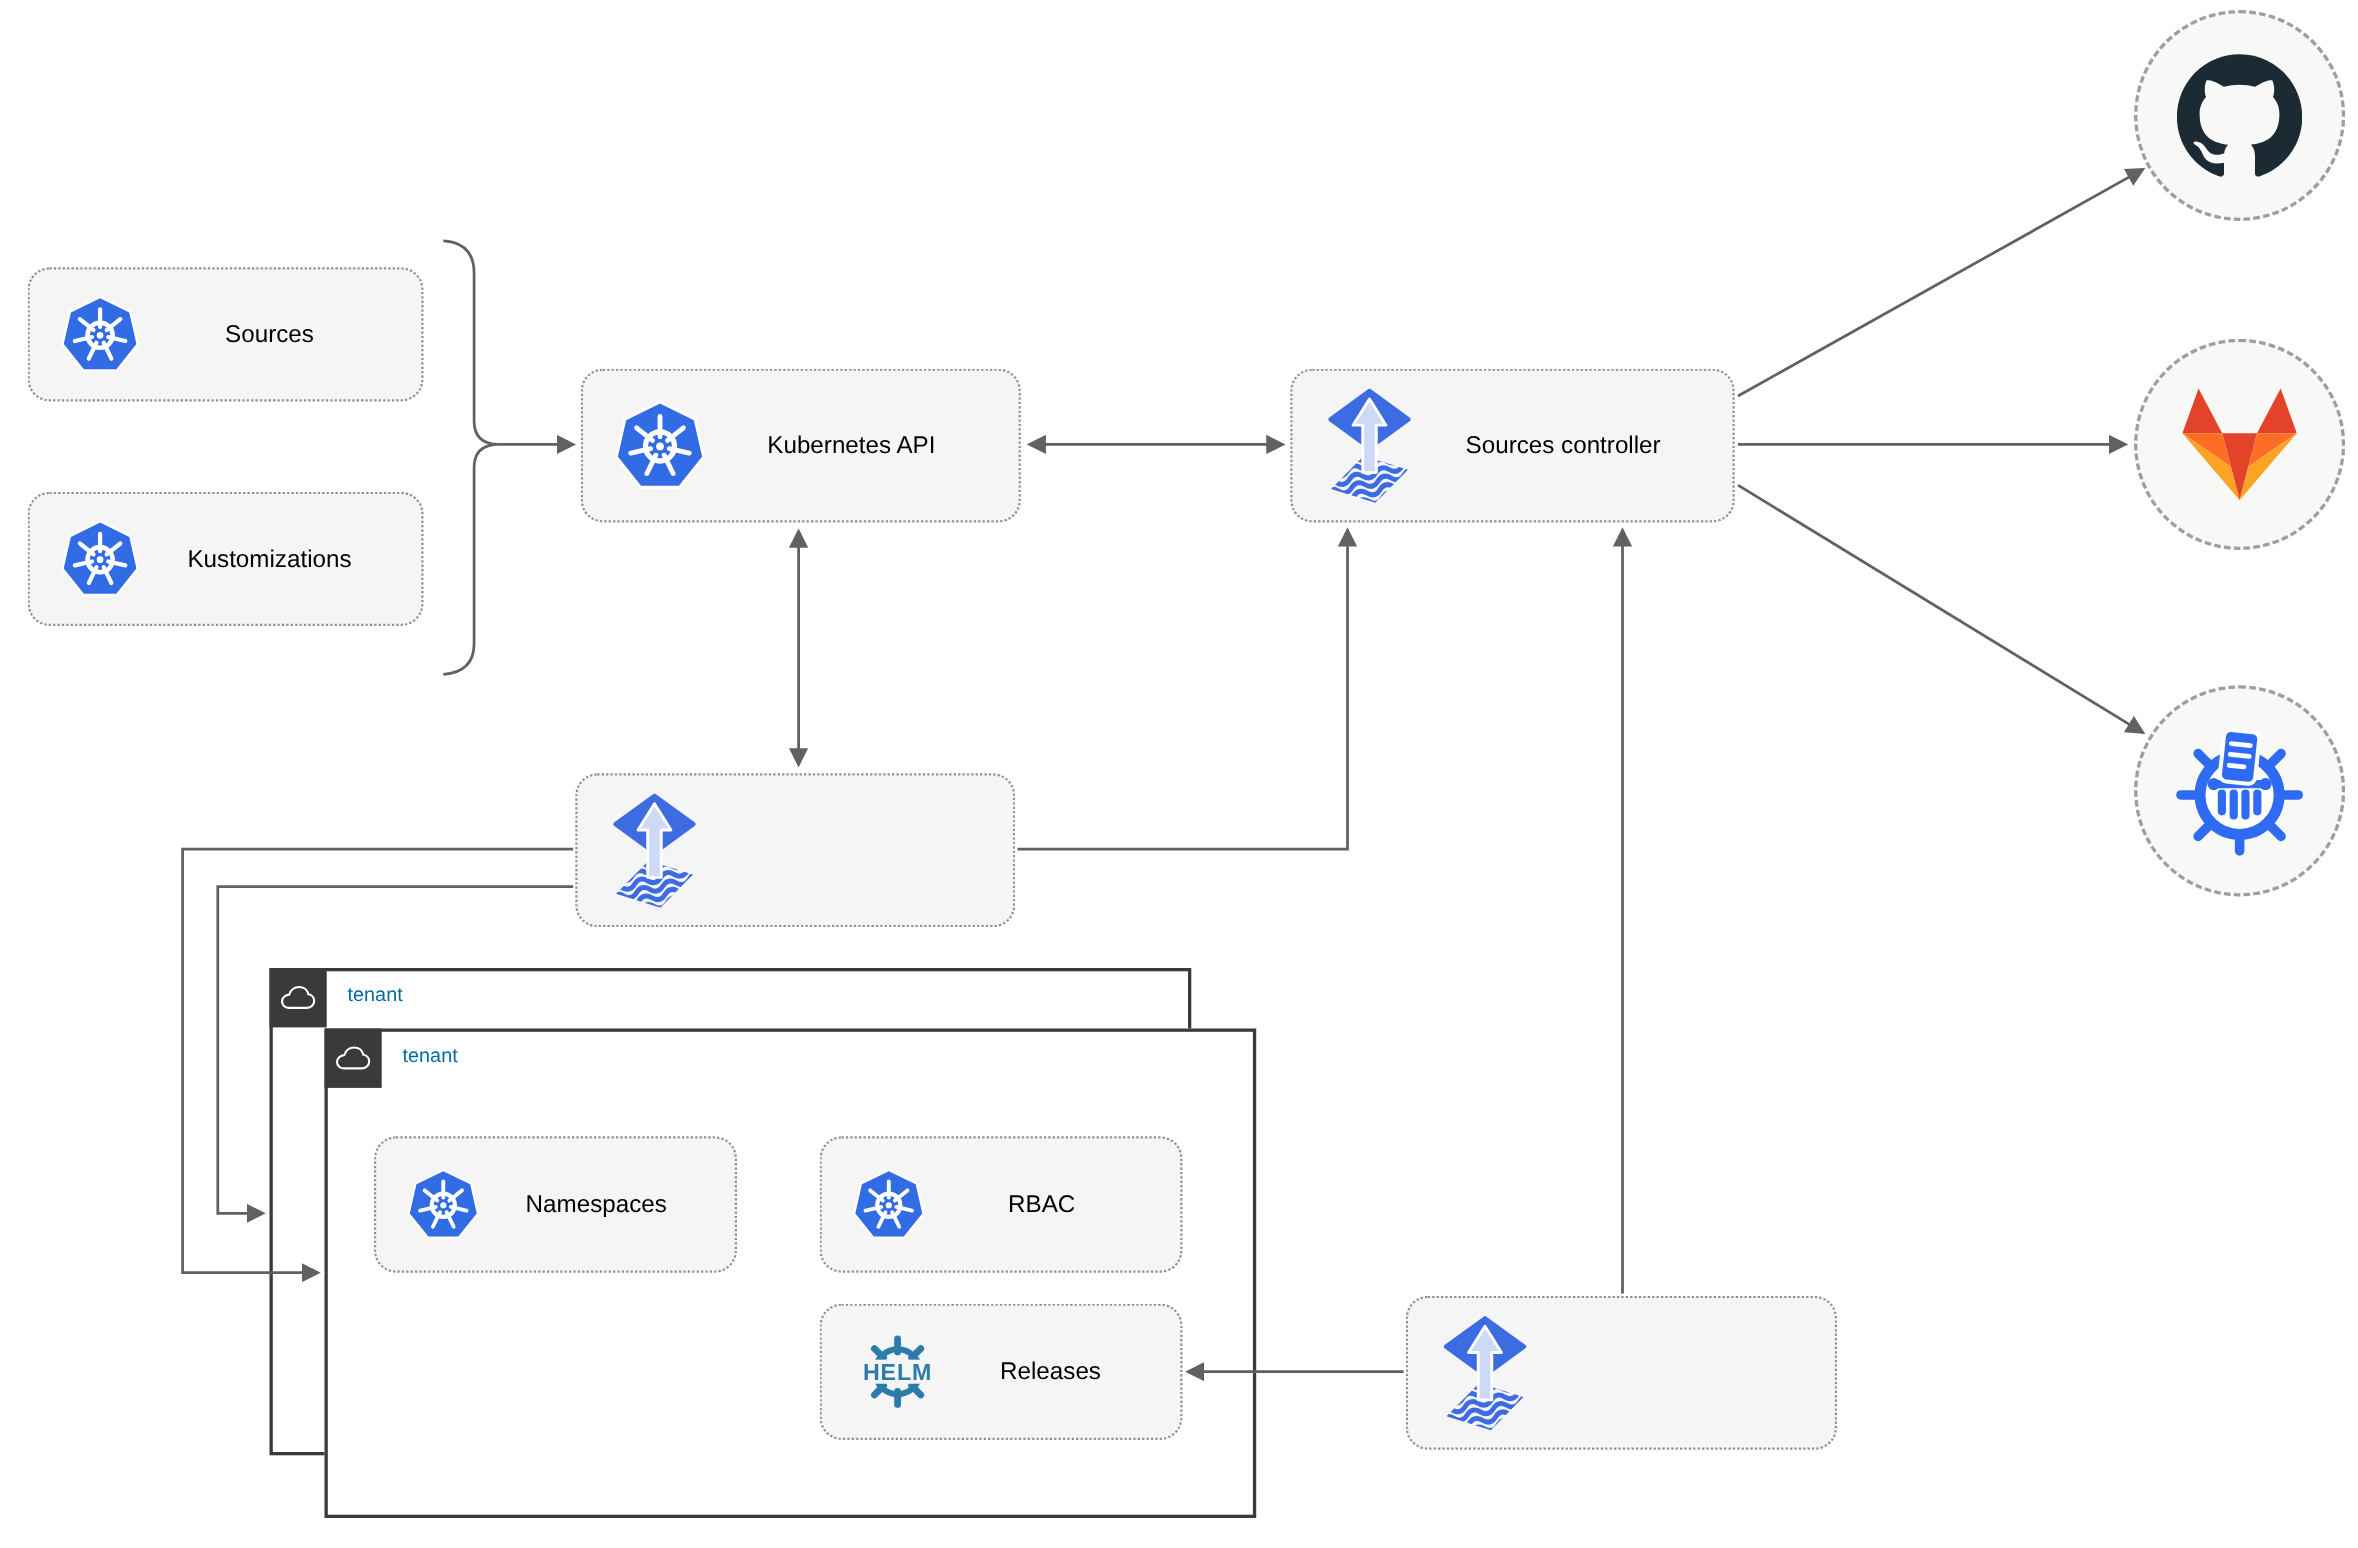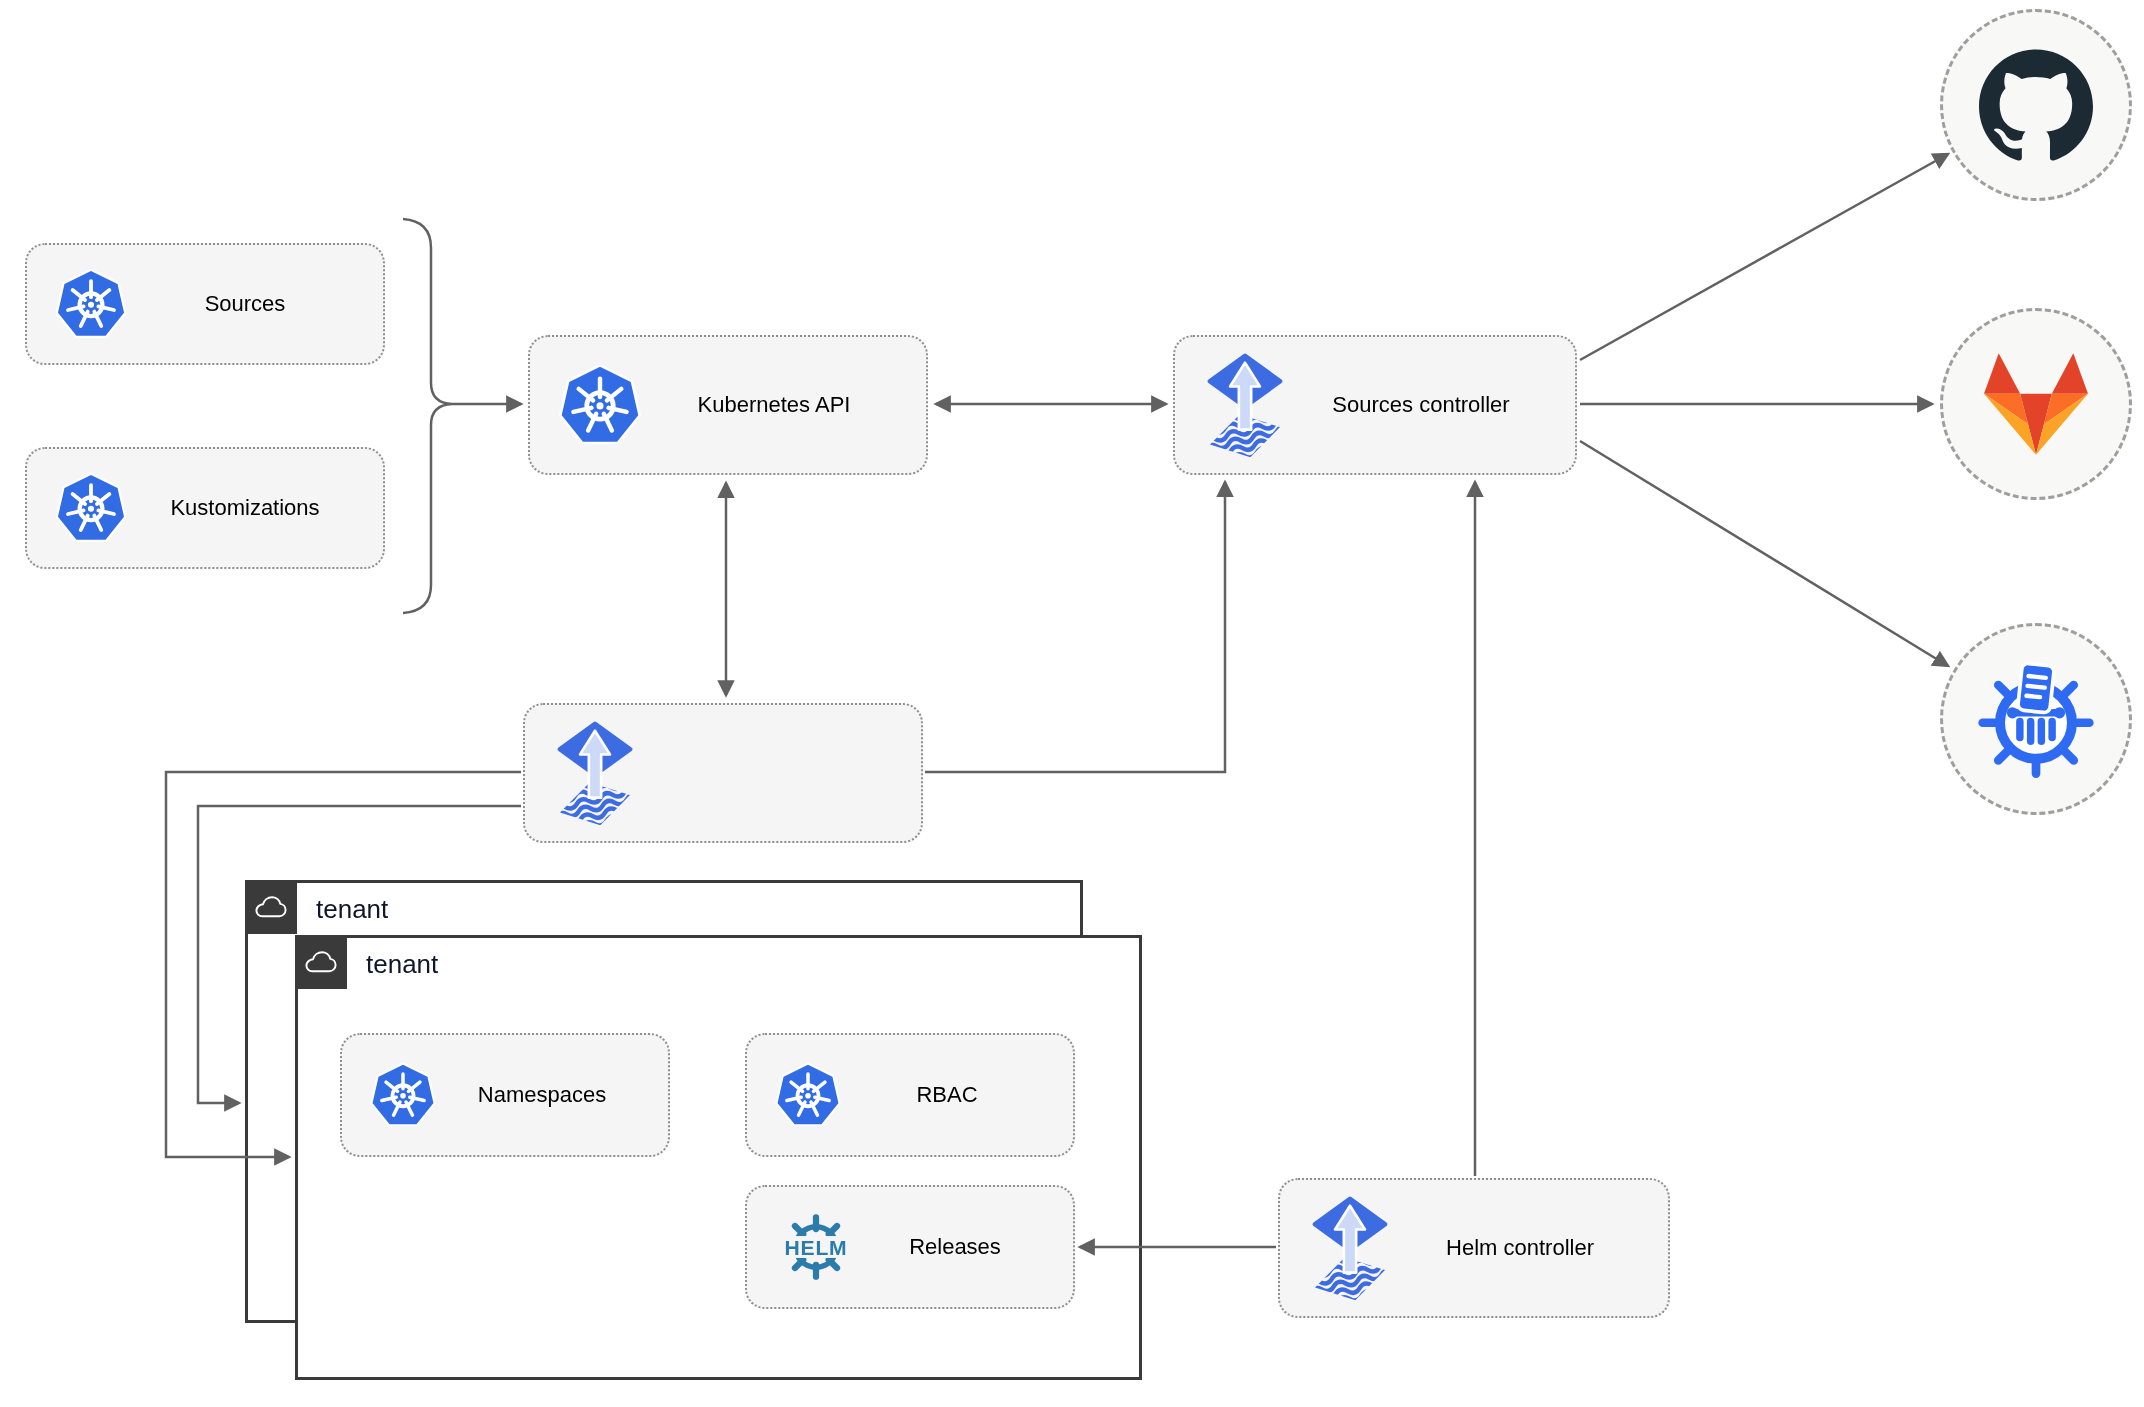--- a/index.html
+++ b/index.html
@@ -20,21 +20,21 @@
     font-size:22px;line-height:1.25;text-align:center;padding-right:22px;
   }
   .node .label span{display:block;text-align:center;}
   .node .label .narrow{max-width:200px;}
   
   .tenant-box{position:absolute;box-sizing:border-box;background:#ffffff;border:3px solid #3a3a3a;}
   .tenant-tab{
     position:absolute;width:52px;height:54px;background:#3a3a3a;
     display:flex;align-items:center;justify-content:center;
   }
-  .tenant-label{position:absolute;font-size:26px;color:#0f172a;}
+  .tenant-label{position:absolute;font-size:18px;color:#0369a1;}
   
   .ext-circle{
     position:absolute;width:192px;height:192px;border-radius:50%;
     box-sizing:border-box;background:#f8f8f6;border:3px dashed #9e9e9e;
     display:flex;align-items:center;justify-content:center;
   }
   .connectors{position:absolute;left:0;top:0;width:2144px;height:1407px;pointer-events:none;}
   .lift{z-index:4;}
   .under{z-index:1;}
   .under2{z-index:2;}
@@ -217,23 +217,20 @@
   <div class="node lift" style="left:523px;top:703px;width:400px;height:140px;">
     <svg class="icon" width="88" height="112">
         <use href="#flux-icon"></use>
       </svg>
   </div>
 
   <div class="node lift" style="left:1278px;top:1178px;width:392px;height:140px;">
     <svg class="icon" width="88" height="112">
         <use href="#flux-icon"></use>
       </svg>
-    <div class="label">
-        <span class="narrow">Helm controller</span>
-      </div>
   </div>
 
   <div class="node lift" style="left:340px;top:1033px;width:330px;height:124px;">
     <svg class="icon" width="70" height="70">
         <use href="#kubernetes-icon"></use>
       </svg>
     <div class="label">
         <span>Namespaces</span>
       </div>
   </div>

